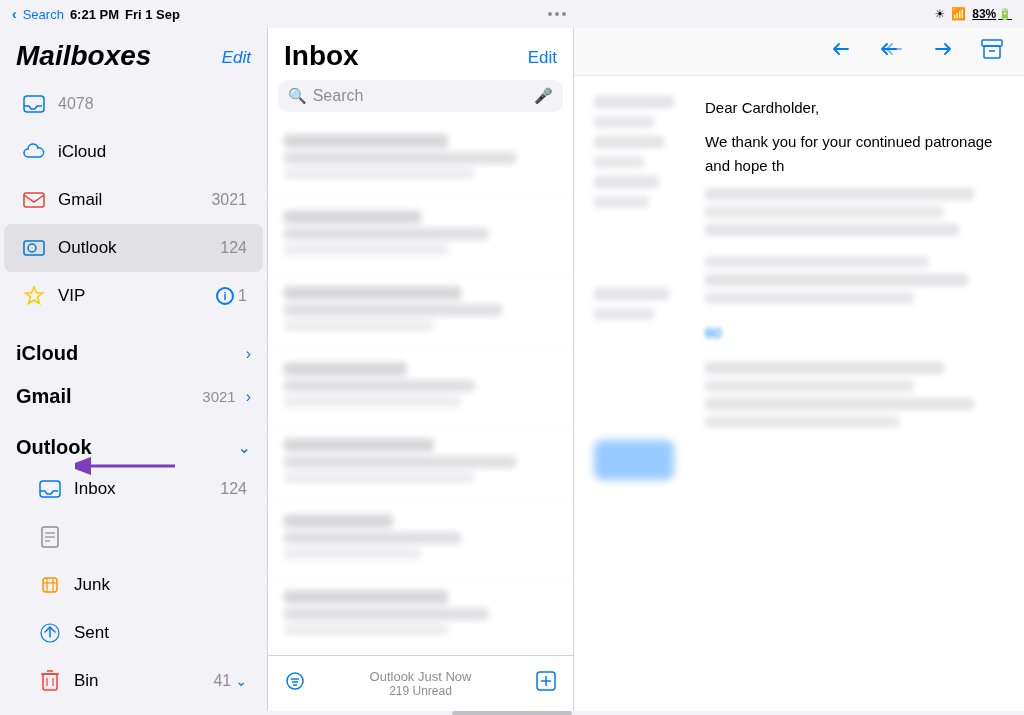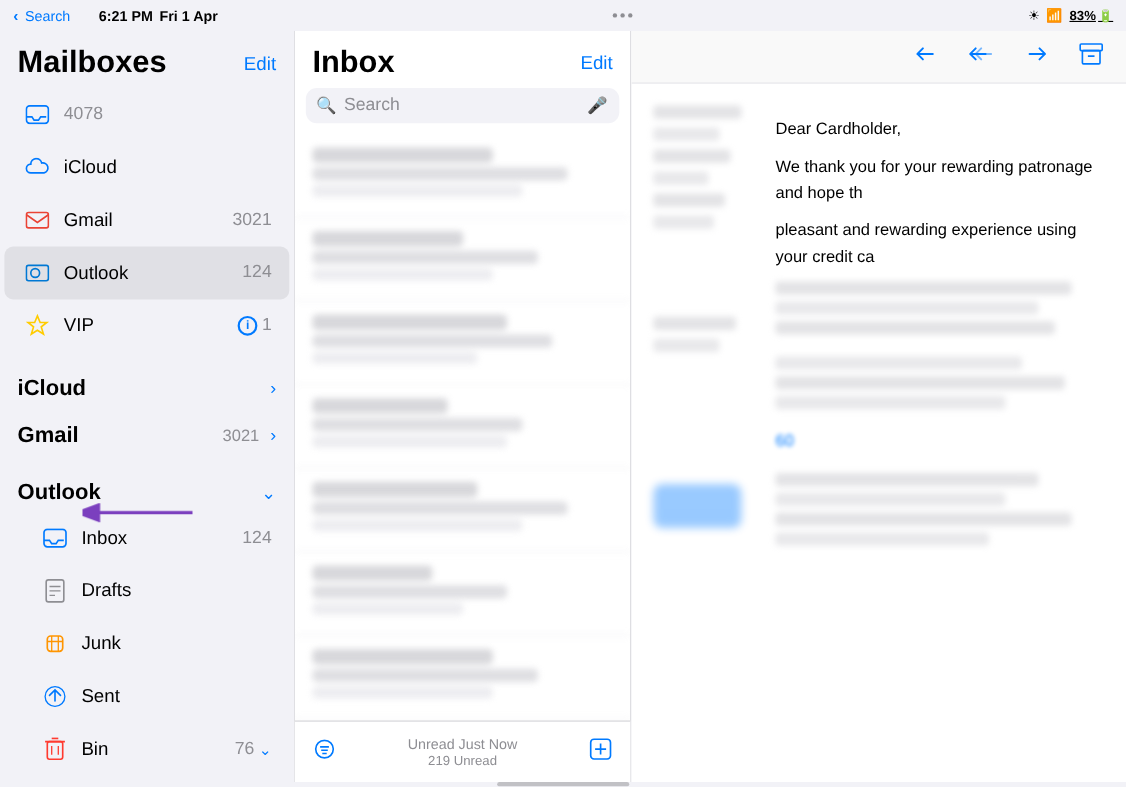--- a/index.html
+++ b/index.html
@@ -60,20 +60,21 @@
       flex-direction: column;
       flex-shrink: 0;
       overflow-y: auto;
       border-right: 1px solid #d1d1d6;
     }
     .sidebar-header {
       display: flex;
       align-items: flex-start;
       justify-content: space-between;
       padding: 12px 16px 8px 16px;
+      font-style: italic;
     }
     .sidebar-title {
       font-size: 28px;
       font-weight: 700;
       color: #000;
     }
     .sidebar-edit-btn {
       font-size: 17px;
       color: #007aff;
       margin-top: 8px;
@@ -339,22 +340,22 @@
       background: #8e8e93;
     }
   </style>
 </head>
 <body>
 
 <div class="status-bar">
   <div class="status-bar-left">
     <span style="font-size:14px; color:#007aff;">‹</span>
     <span style="font-size:13px; color:#007aff; font-weight:500;">Search</span>
-    <span style="margin-left:20px; font-size:13px; font-weight:600; color:#000;">6:21 PM</span>
-    <span style="font-size:13px; color:#000;">Fri 1 Apr</span>
+    <span style="font-size:13px; font-weight:600; color:#000;">6:21 PM</span>
+    <span style="font-size:13px; color:#000;">Fri 1 Sep</span>
   </div>
   <div class="three-dots">
     <div class="dot"></div>
     <div class="dot"></div>
     <div class="dot"></div>
   </div>
   <div class="status-bar-right">
 
     <span style="font-size:12px;">☀</span>
 
@@ -462,21 +463,20 @@
 
     <div class="mailbox-item sub-item">
       <div class="mailbox-icon">
         <svg width="20" height="22" viewBox="0 0 20 22" fill="none">
           <rect x="2" y="1" width="16" height="20" rx="2" stroke="#8e8e93" stroke-width="1.5"></rect>
           <line x1="5" y1="7" x2="15" y2="7" stroke="#8e8e93" stroke-width="1.2"></line>
           <line x1="5" y1="11" x2="15" y2="11" stroke="#8e8e93" stroke-width="1.2"></line>
           <line x1="5" y1="15" x2="10" y2="15" stroke="#8e8e93" stroke-width="1.2"></line>
         </svg>
       </div>
-      <span class="mailbox-label">Drafts</span>
     </div>
 
     <div class="mailbox-item sub-item">
       <div class="mailbox-icon">
         <svg width="22" height="22" viewBox="0 0 22 22" fill="none">
           <rect x="4" y="4" width="14" height="14" rx="3" stroke="#ff9500" stroke-width="1.5"></rect>
           <line x1="8" y1="4" x2="8" y2="18" stroke="#ff9500" stroke-width="1.2"></line>
           <line x1="14" y1="4" x2="14" y2="18" stroke="#ff9500" stroke-width="1.2"></line>
           <line x1="4" y1="9" x2="18" y2="9" stroke="#ff9500" stroke-width="1.2"></line>
         </svg>
@@ -498,21 +498,21 @@
       <div class="mailbox-icon">
         <svg width="20" height="22" viewBox="0 0 20 22" fill="none">
           <rect x="3" y="4" width="14" height="16" rx="2" stroke="#ff3b30" stroke-width="1.5"></rect>
           <line x1="1" y1="4" x2="19" y2="4" stroke="#ff3b30" stroke-width="1.5"></line>
           <line x1="7" y1="1" x2="13" y2="1" stroke="#ff3b30" stroke-width="1.5"></line>
           <line x1="7" y1="8" x2="7" y2="16" stroke="#ff3b30" stroke-width="1.2"></line>
           <line x1="13" y1="8" x2="13" y2="16" stroke="#ff3b30" stroke-width="1.2"></line>
         </svg>
       </div>
       <span class="mailbox-label">Bin</span>
-      <span class="mailbox-count" style="margin-right:4px;">76</span>
+      <span class="mailbox-count" style="margin-right:4px;">41</span>
       <span style="color:#007aff; font-size:14px;">⌄</span>
     </div>
 
     <div class="mailbox-item">
       
       
     </div>
 
   </div>
 
@@ -580,21 +580,21 @@
     <div class="inbox-bottom-bar">
       <span class="bottom-filter-icon">
         <svg width="22" height="18" viewBox="0 0 22 18" fill="none">
           <circle cx="11" cy="9" r="8" stroke="#007aff" stroke-width="1.5"></circle>
           <line x1="7" y1="7" x2="15" y2="7" stroke="#007aff" stroke-width="1.5"></line>
           <line x1="8" y1="10" x2="14" y2="10" stroke="#007aff" stroke-width="1.5"></line>
           <line x1="9" y1="13" x2="13" y2="13" stroke="#007aff" stroke-width="1.5"></line>
         </svg>
       </span>
       <div class="bottom-status">
-        <span class="bottom-status-text">Unread Just Now</span>
+        <span class="bottom-status-text">Outlook Just Now</span>
         <span class="bottom-status-count">219 Unread</span>
       </div>
       <span class="bottom-compose-icon">
         <svg width="22" height="22" viewBox="0 0 22 22" fill="none">
           <rect x="2" y="2" width="18" height="18" rx="3" stroke="#007aff" stroke-width="1.5"></rect>
           <line x1="6" y1="11" x2="16" y2="11" stroke="#007aff" stroke-width="1.5"></line>
           <line x1="11" y1="6" x2="11" y2="16" stroke="#007aff" stroke-width="1.5"></line>
         </svg>
       </span>
     </div>
@@ -647,24 +647,23 @@
           <div style="margin-top:80px; filter:blur(3px); opacity:0.5;">
             <div style="height:12px; background:#c7c7cc; border-radius:3px; width:75px; margin-bottom:8px;"></div>
             <div style="height:12px; background:#d1d1d6; border-radius:3px; width:60px; margin-bottom:8px;"></div>
           </div>
 
           <div style="margin-top:120px; filter:blur(4px); opacity:0.4;">
             <div style="height:40px; background:#007aff; border-radius:8px; width:80px;"></div>
           </div>
         </div>
 
-        <div style="flex:1;margin-top:10px;">
+        <div style="flex:1;">
           <p class="email-body-text">Dear Cardholder,</p>
-          <p class="email-body-text">We thank you for your rewarding patronage and hope th</p>
-          <p class="email-body-text">pleasant and rewarding experience using your credit ca</p>
+          <p class="email-body-text">We thank you for your continued patronage and hope th</p>
 
           <div style="filter:blur(3px); opacity:0.5; margin-top:10px;">
             <div style="height:12px; background:#c7c7cc; border-radius:3px; width:90%; margin-bottom:6px;"></div>
             <div style="height:12px; background:#d1d1d6; border-radius:3px; width:80%; margin-bottom:6px;"></div>
             <div style="height:12px; background:#c7c7cc; border-radius:3px; width:85%; margin-bottom:20px;"></div>
 
             <div style="height:12px; background:#d1d1d6; border-radius:3px; width:75%; margin-bottom:6px;"></div>
             <div style="height:12px; background:#c7c7cc; border-radius:3px; width:88%; margin-bottom:6px;"></div>
             <div style="height:12px; background:#d1d1d6; border-radius:3px; width:70%; margin-bottom:20px;"></div>
           </div>

